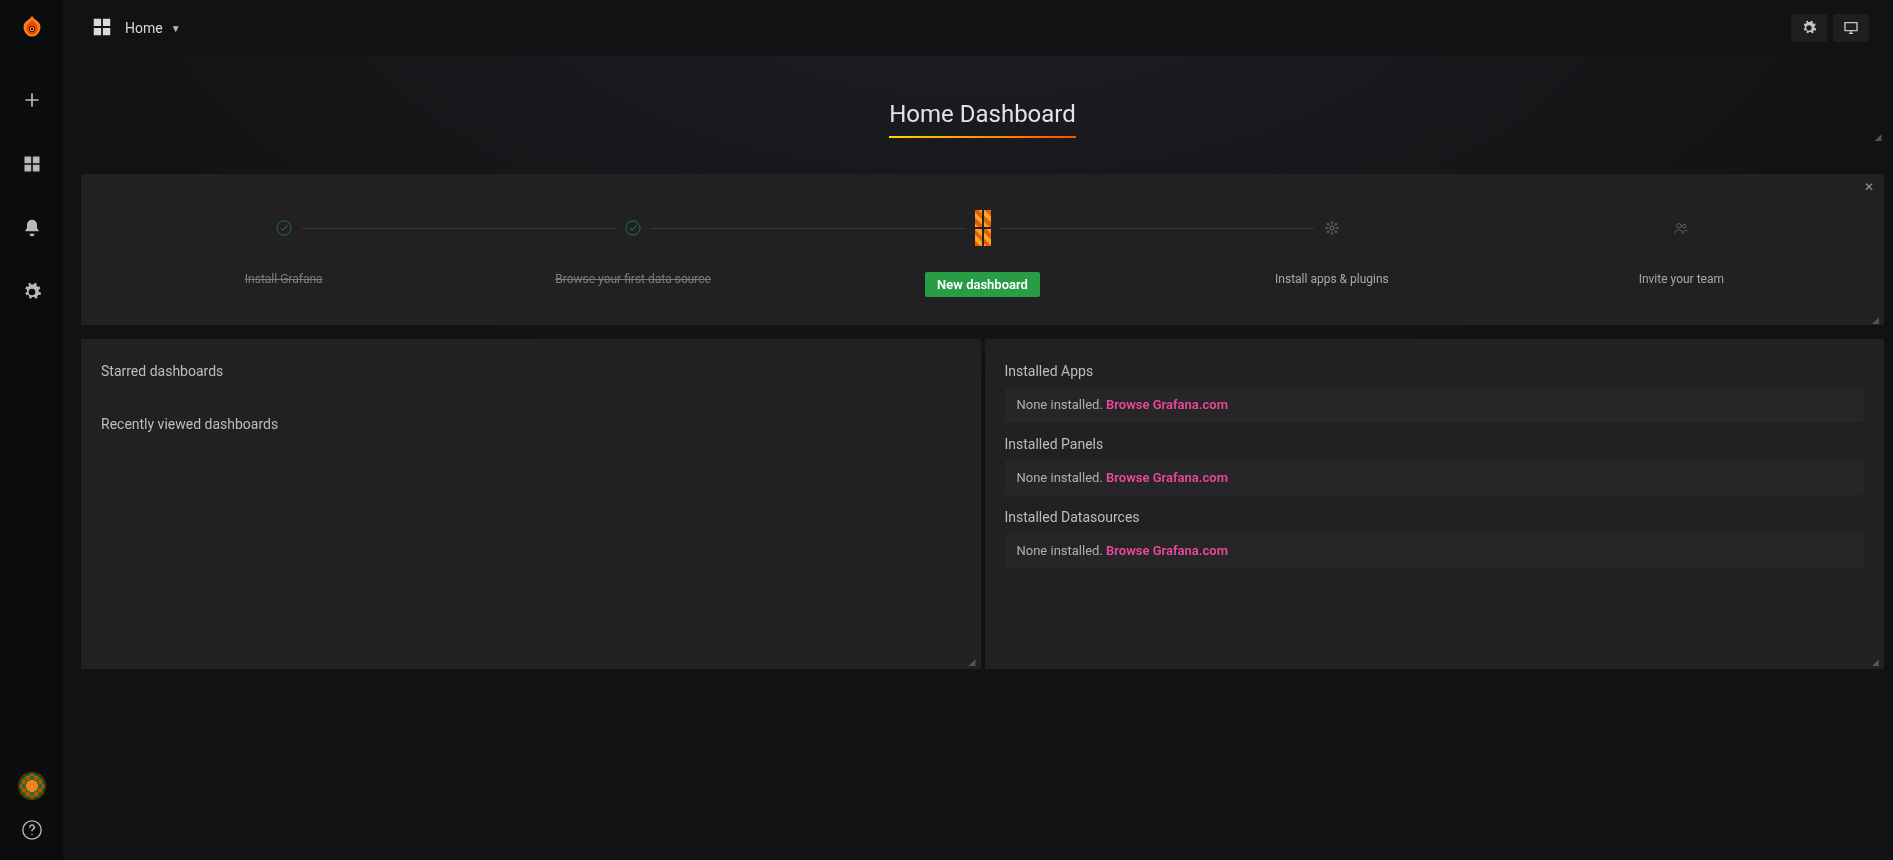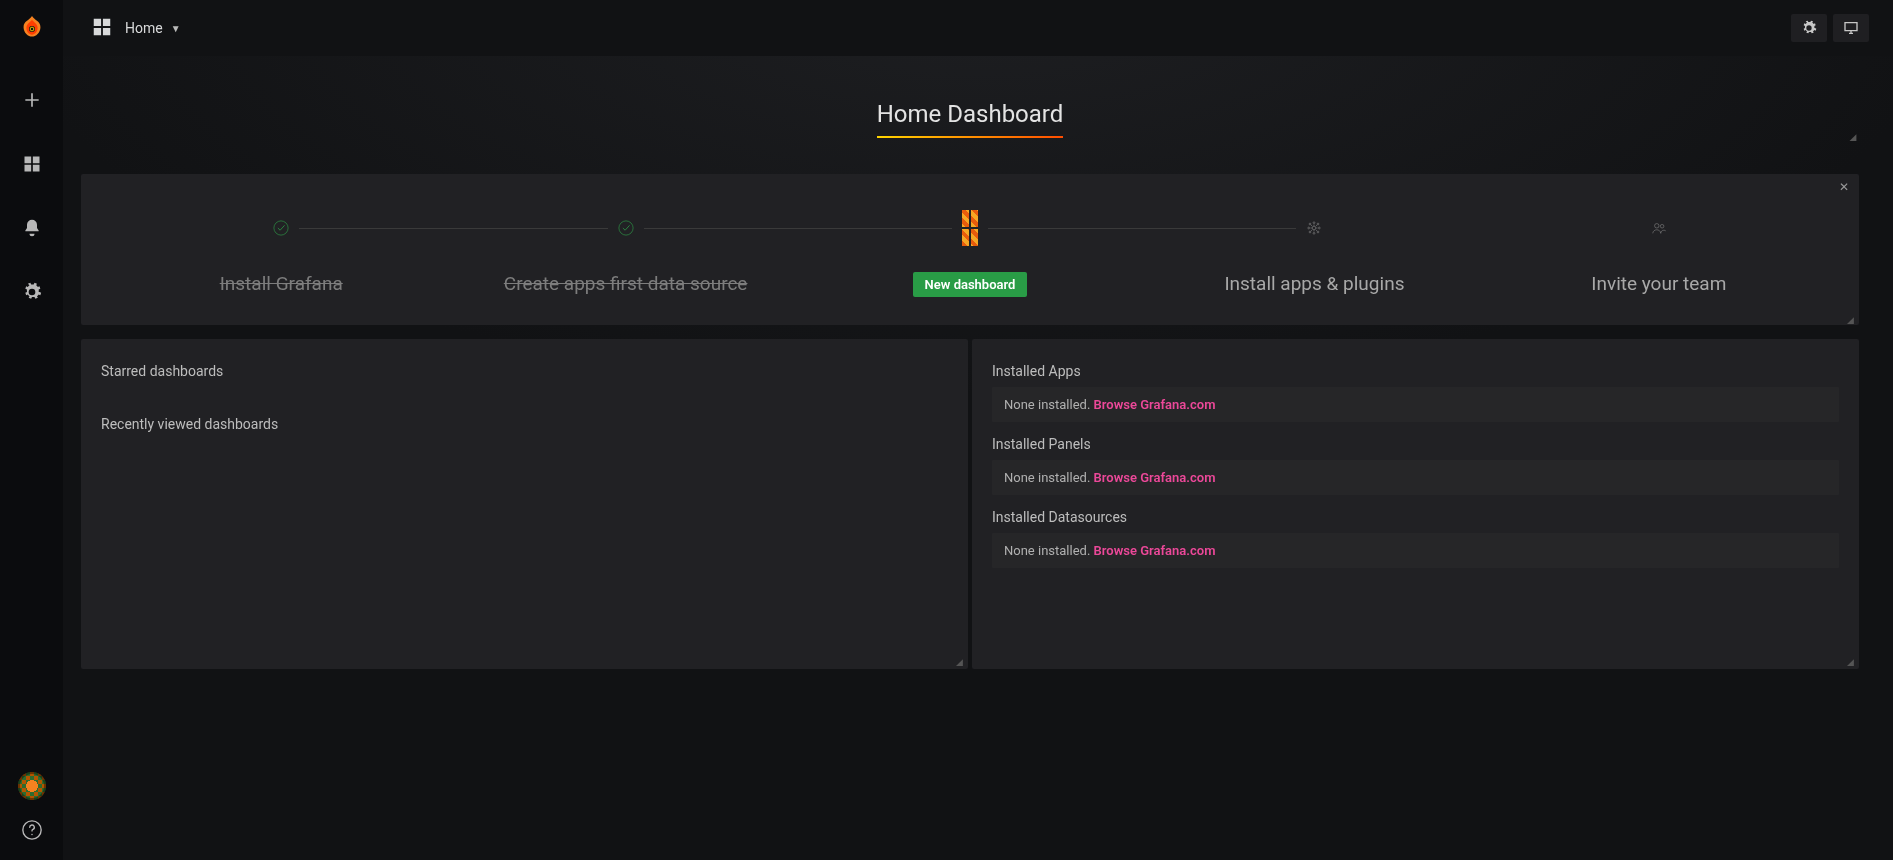--- a/index.html
+++ b/index.html
@@ -82,21 +82,21 @@
   }
   .topbar .iconbtn{
     width:36px;height:28px;border-radius:2px;background:#1f1f22;
     display:flex;align-items:center;justify-content:center;cursor:pointer;
   }
   .topbar .iconbtn svg{width:16px;height:16px;fill:#c7c7c7;}
 
   
   .main{
     position:absolute;left:63px;right:0;top:56px;bottom:0;
-    padding:16px 34px 0 18px;
+    padding:16px 9px 0 18px;
     overflow:hidden;
   }
   .title-wrap{
     width:100%;text-align:center;margin:28px 0 36px 0;position:relative;
   }
   .title{
     display:inline-block;font-size:24px;font-weight:400;color:#e3e3e3;
     padding-bottom:10px;position:relative;
   }
   .title::after{
@@ -127,21 +127,21 @@
   .step .icon{
     width:36px;height:36px;display:flex;align-items:center;justify-content:center;
   }
   .step .connector{
     position:absolute;top:18px;left:50%;right:-50%;height:1px;background:#3a3a3a;
     z-index:0;
   }
   .step:last-child .connector{display:none;}
   .step .icon, .step .label{position:relative;z-index:1;background:var(--panel);}
   .step .icon{padding:0 10px;}
-  .step .label{font-size:19px;color:#a8a8a8;}
+  .step .label{font-size:12px;color:#a8a8a8;}
   .step.done .label{text-decoration:line-through;color:#7d7d7d;}
   .step .btn{
     background:var(--green-btn);color:#fff;font-weight:600;font-size:13px;
     padding:5px 12px;border-radius:2px;cursor:pointer;
   }
 
   .check-circle{width:34px;height:34px;}
   .check-circle circle{fill:none;stroke:var(--green-line);stroke-width:1.3;}
   .check-circle polyline{fill:none;stroke:var(--green-line);stroke-width:1.6;}
 
@@ -278,21 +278,21 @@
         <div class="connector"></div>
       </div>
 
       <div class="step done">
         <div class="icon">
           <svg class="check-circle" viewBox="0 0 36 36">
             <circle cx="18" cy="18" r="16"></circle>
               <polyline points="11,18 16,23 26,12"></polyline>
           </svg>
         </div>
-        <div class="label">Create apps first data source</div>
+        <div class="label">Browse your first data source</div>
         <div class="connector"></div>
       </div>
 
       <div class="step cta">
         <div class="icon">
             <div class="dash-icon"></div>
           </div>
         <div class="btn">New dashboard</div>
         <div class="connector"></div>
       </div>

